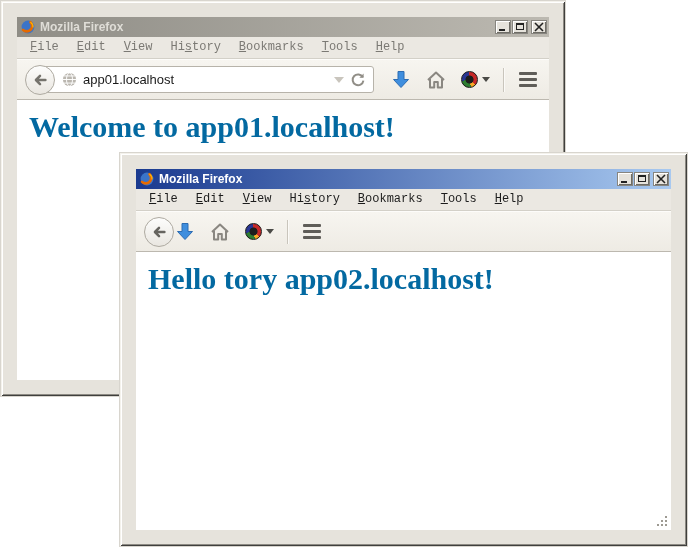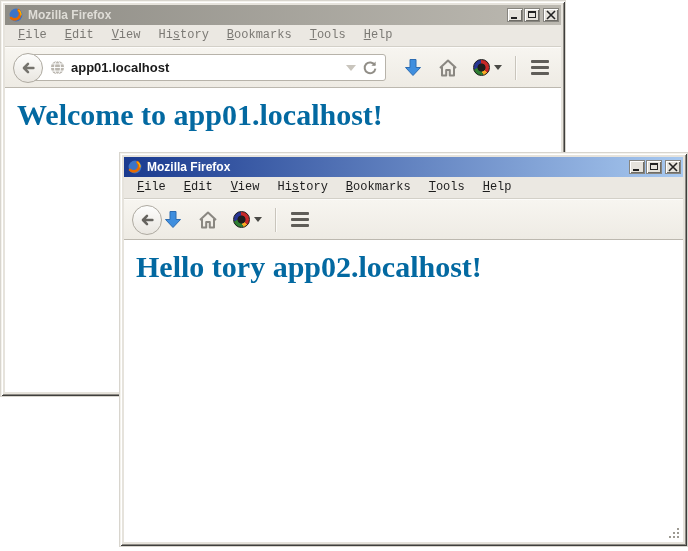--- a/index.html
+++ b/index.html
@@ -14,21 +14,21 @@
   
   .window {
     position: absolute;
     background: #e6e3dc;
     border: 1px solid #d8d5ce;
     box-shadow:
       inset 1px 1px 0 #f4f2ec,
       inset -1px -1px 0 #3f3f3d,
       inset 2px 2px 0 #ffffff,
       inset -2px -2px 0 #8d8a83;
-    padding: 4px;
+    padding: 16px;
     display: flex;
     flex-direction: column;
   }
   .win1 { left:0;   top:0;   width:566px; height:397px; z-index:1; }
   .win2 { left:119px; top:152px; width:569px; height:395px; z-index:2; }
 
   
   .titlebar {
     height: 20px;
     display: flex;
@@ -83,21 +83,20 @@
   .navbar {
     height: 41px;
     display: flex;
     align-items: center;
     padding: 0 10px 0 8px;
     background: linear-gradient(#f7f5f0, #eeebe4);
     border-top: 1px solid #fdfcfa;
     border-bottom: 1px solid #bcb8af;
     flex: 0 0 auto;
     position: relative;
-    font-weight: bold;
   }
   .back-btn {
     width:30px; height:30px; border-radius:50%;
     background: linear-gradient(#fdfdfc, #e9e6e0);
     border:1px solid #aeaaa1;
     display:flex; align-items:center; justify-content:center;
     position:relative; z-index:2; margin-right:-16px;
     flex:0 0 auto;
   }
   .urlbar {

